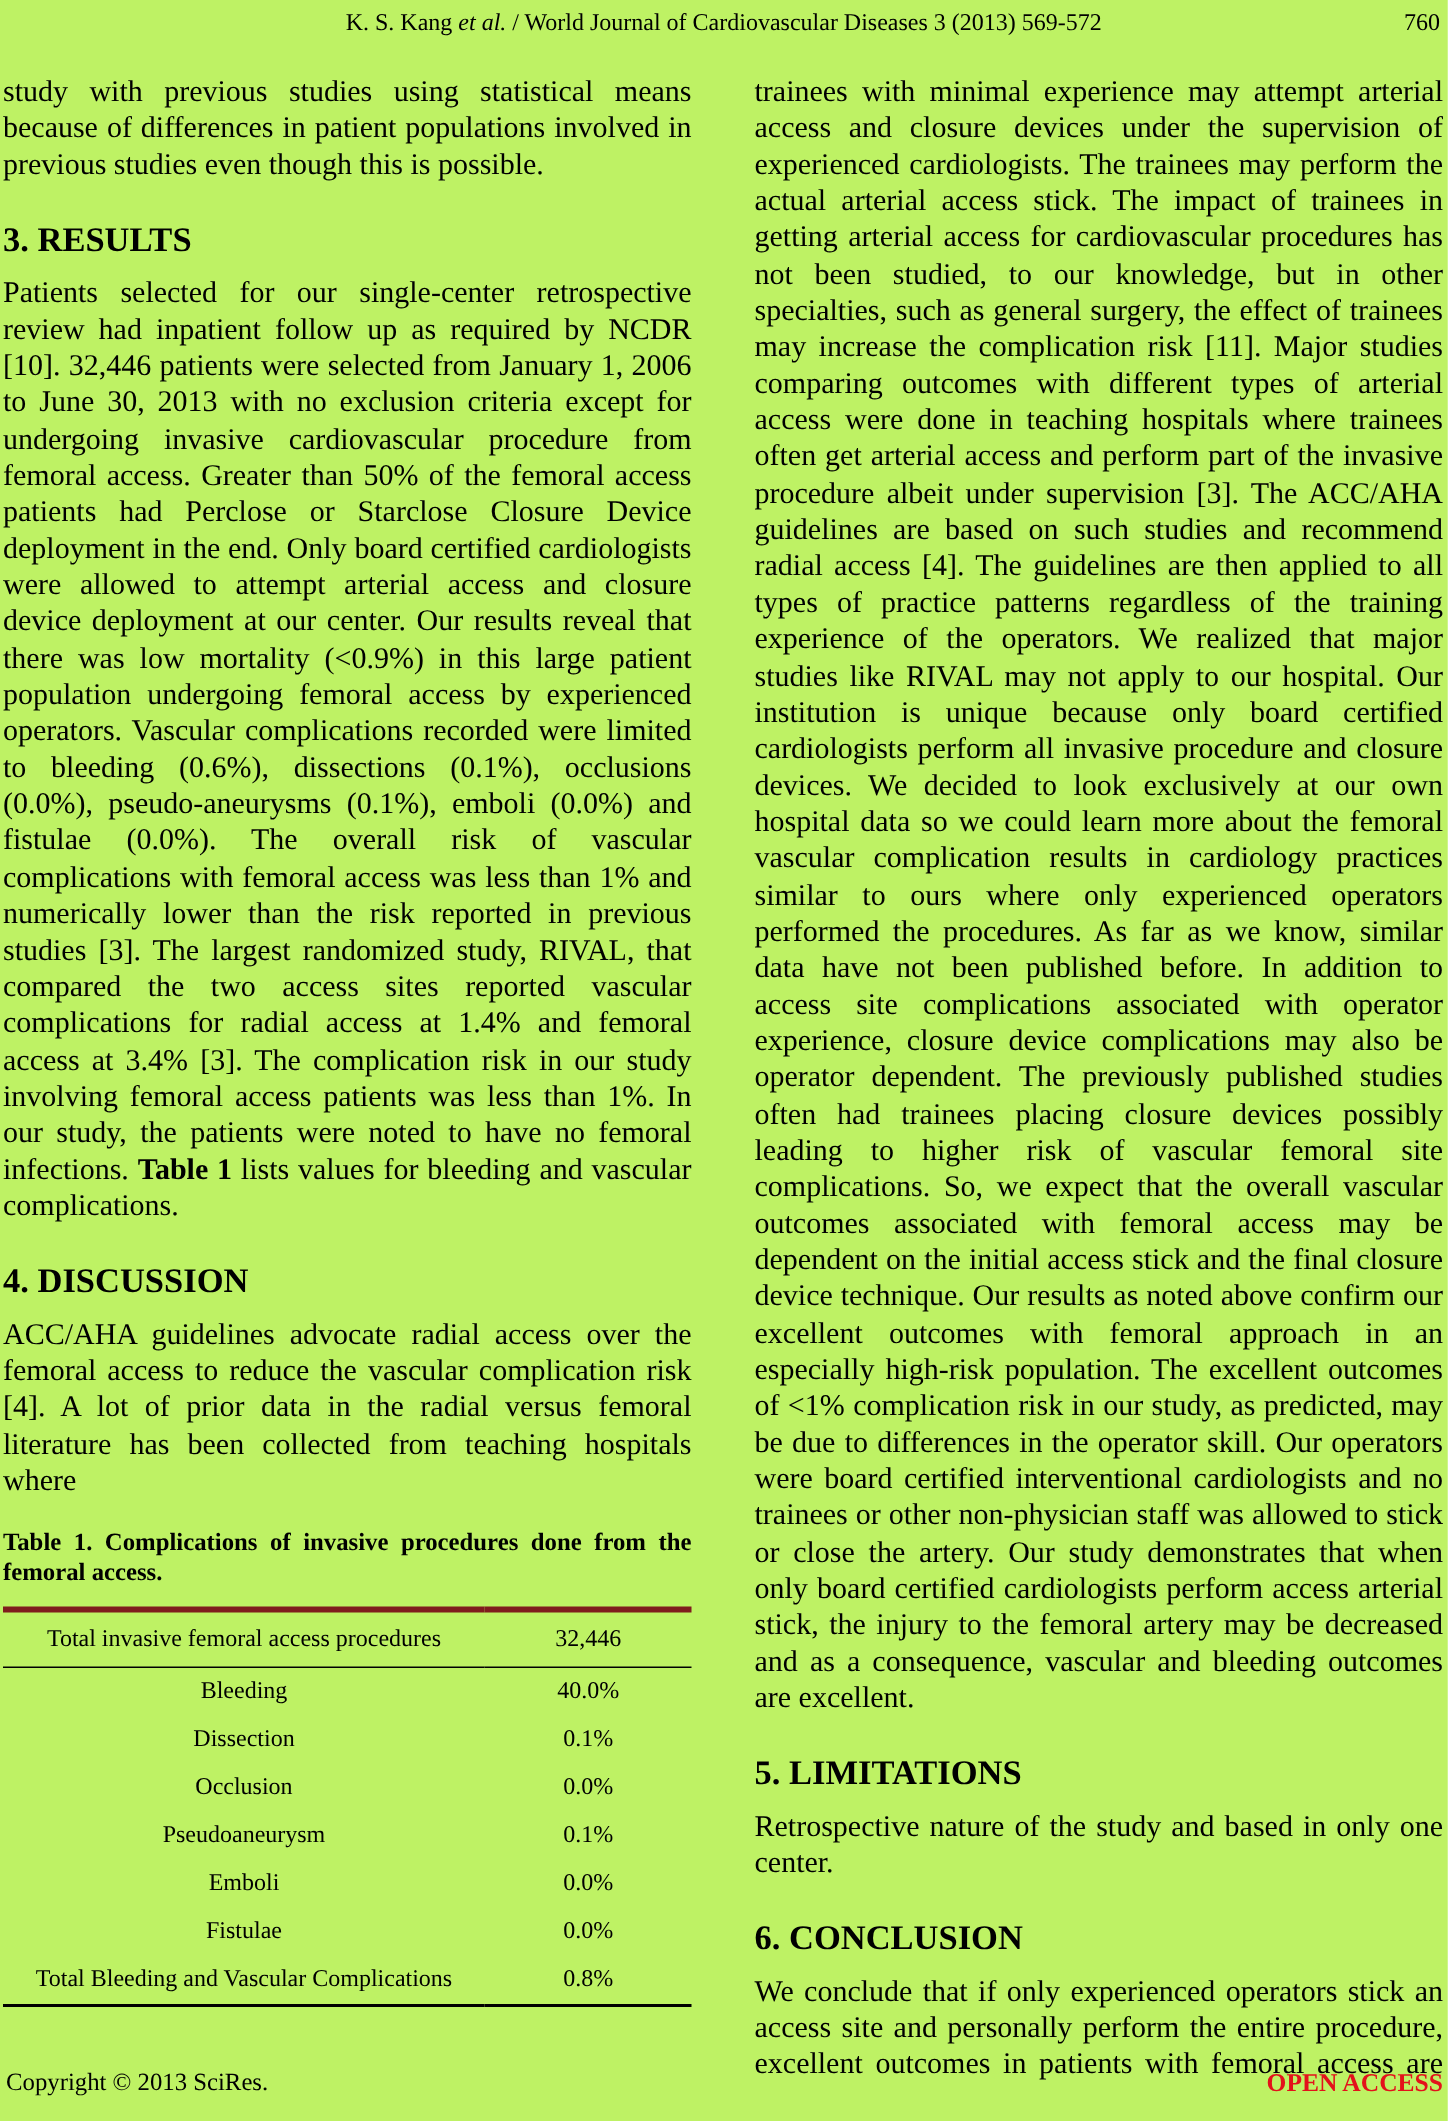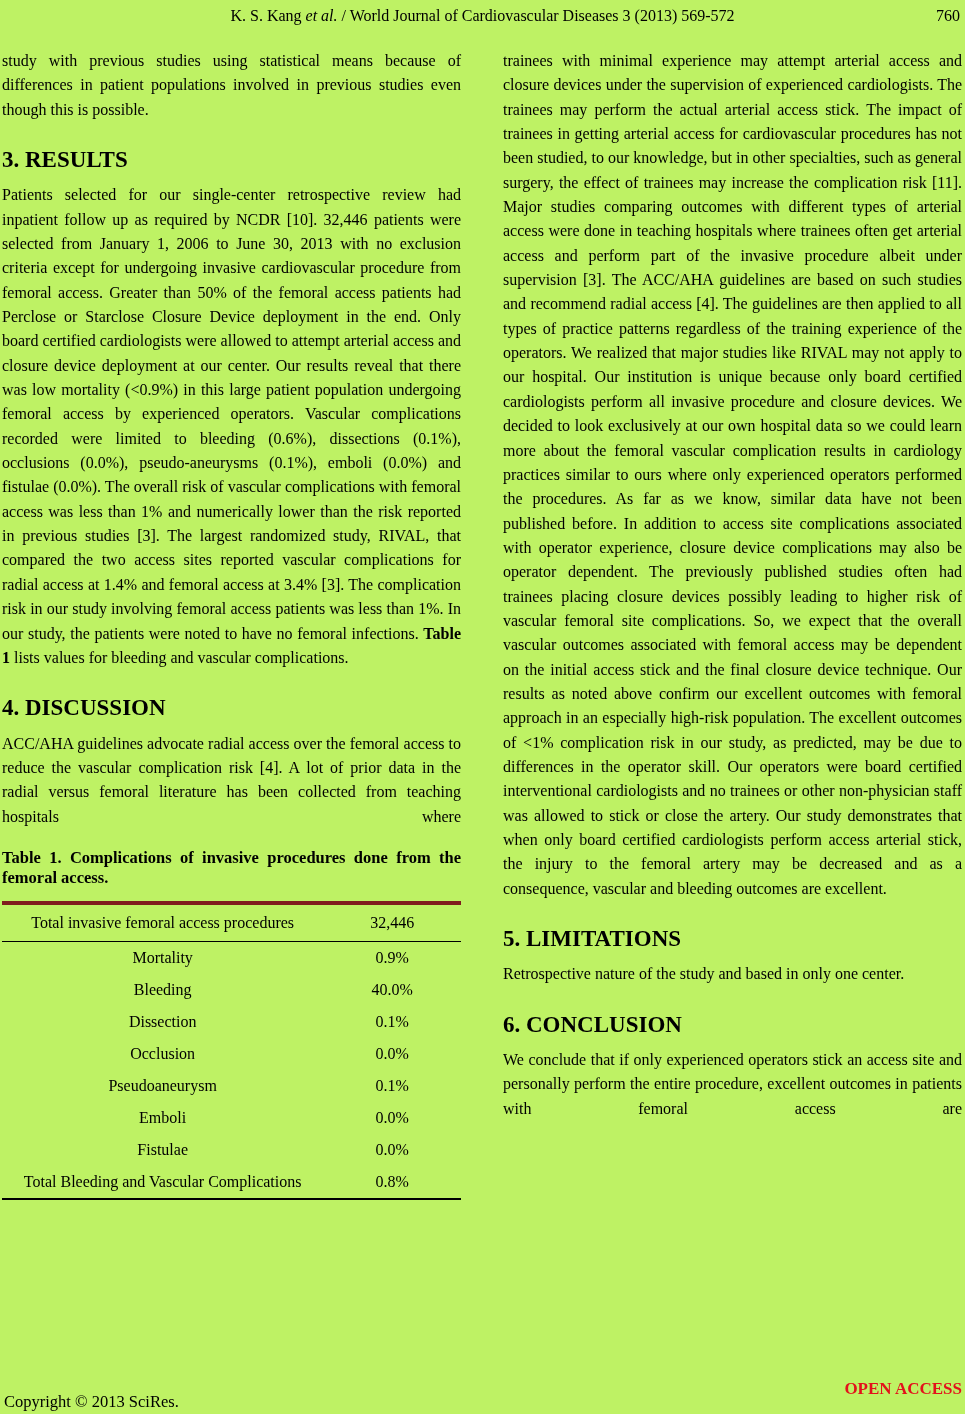--- a/index.html
+++ b/index.html
@@ -23,21 +23,21 @@
   }
   .columns {
     display:grid;
     grid-template-columns:459px 459px;
     column-gap:42px;
     padding:0 2px;
     margin-top:20px;
   }
   .col { min-width:0; }
   p.body {
-    font-size:16px;
+    font-size:20px;
     line-height:24.35px;
     text-align:justify;
     margin:0;
   }
   p.body.justify-last { text-align-last:justify; }
   h2.sect {
     font-size:23px;
     font-weight:bold;
     margin:25px 0 11px 0;
     line-height:1.1;
@@ -59,21 +59,21 @@
     font-size:16px;
   }
   table.data td { padding:7px 2px; text-align:center; }
   table.data tr.head td {
     border-bottom:1.5px solid #000;
     padding:9px 2px;
   }
   table.data td.lbl { width:70%; }
   table.data td.val { width:30%; }
   .footer-left {
-    position:absolute; left:4px; bottom:2px;
+    position:absolute; left:4px; bottom:16px;
     font-size:16.5px;
   }
   .footer-right {
     position:absolute; right:3px; bottom:15px;
     font-size:17px;
     font-weight:bold;
     color:var(--open-access-red,#e3121b);
   }
   .italic { font-style:italic; }
   .bold { font-weight:bold; }
@@ -101,24 +101,20 @@
 
       <p class="body justify-last">ACC/AHA guidelines advocate radial access over the femoral access to reduce the vascular complication risk [4]. A lot of prior data in the radial versus femoral literature has been collected from teaching hospitals where</p>
 
       <div class="table-caption">Table 1.  Complications of invasive procedures done from the femoral access.</div>
 
       <table class="data">
         <tbody>
           <tr class="head">
             <td class="lbl">Total invasive femoral access procedures</td>
             <td class="val">32,446</td>
-          </tr>
-          <tr>
-            <td class="lbl">Mortality</td>
-            <td class="val">0.9%</td>
           </tr>
           <tr>
             <td class="lbl">Bleeding</td>
             <td class="val">40.0%</td>
           </tr>
           <tr>
             <td class="lbl">Dissection</td>
             <td class="val">0.1%</td>
           </tr>
           <tr>

